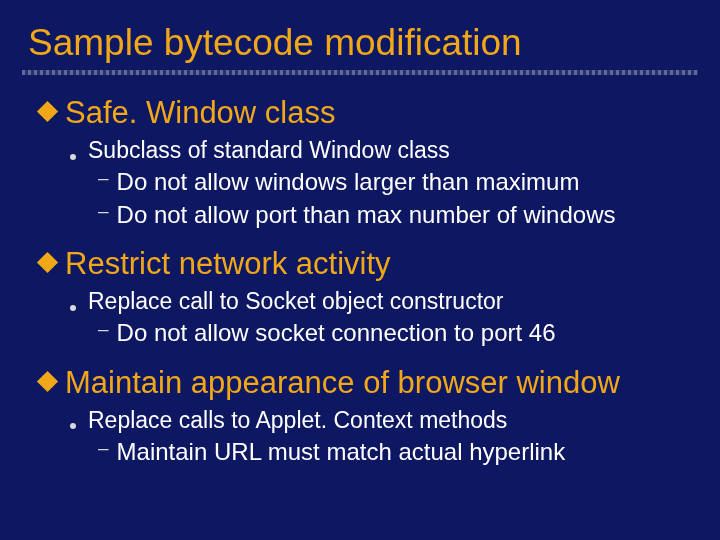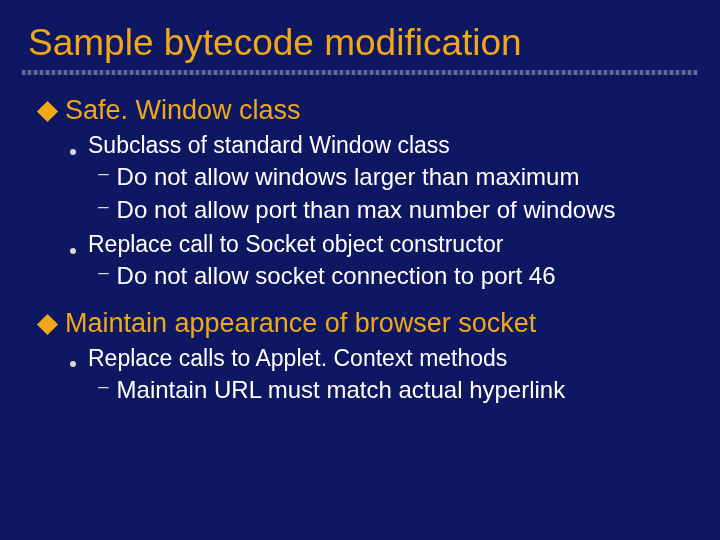--- a/index.html
+++ b/index.html
@@ -44,21 +44,21 @@
   .l1 .diamond {
     width: 15px; height: 15px;
     background: #f1a818;
     transform: rotate(45deg);
     flex: 0 0 auto;
     margin-top: 9px;
     margin-right: 10px;
   }
   .l1 .txt {
     color: #f1a818;
-    font-size: 27px;
+    font-size: 31px;
     font-weight: 400;
   }
   .l2 {
     display: flex;
     align-items: center;
     margin-left: 30px;
     margin-top: 6px;
     margin-bottom: 2px;
   }
   .l2 .dot {
@@ -114,32 +114,36 @@
     </div>
     <div class="l3">
       <div class="dash">–</div>
       <div class="txt">Do not allow windows larger than maximum</div>
     </div>
     <div class="l3">
       <div class="dash">–</div>
       <div class="txt">Do not allow port than max number of windows</div>
     </div>
 
+    <div class="l1">
+      <div class="diamond"></div>
+      <div class="txt">Restrict network activity</div>
+    </div>
     <div class="l2">
       <div class="dot"></div>
       <div class="txt">Replace call to Socket object constructor</div>
     </div>
     <div class="l3">
       <div class="dash">–</div>
       <div class="txt">Do not allow socket connection to port 46</div>
     </div>
 
     <div class="l1">
       <div class="diamond"></div>
-      <div class="txt">Maintain appearance of browser socket</div>
+      <div class="txt">Maintain appearance of browser window</div>
     </div>
     <div class="l2">
       <div class="dot"></div>
       <div class="txt">Replace calls to Applet. Context methods</div>
     </div>
     <div class="l3">
       <div class="dash">–</div>
       <div class="txt">Maintain URL must match actual hyperlink</div>
     </div>
 

